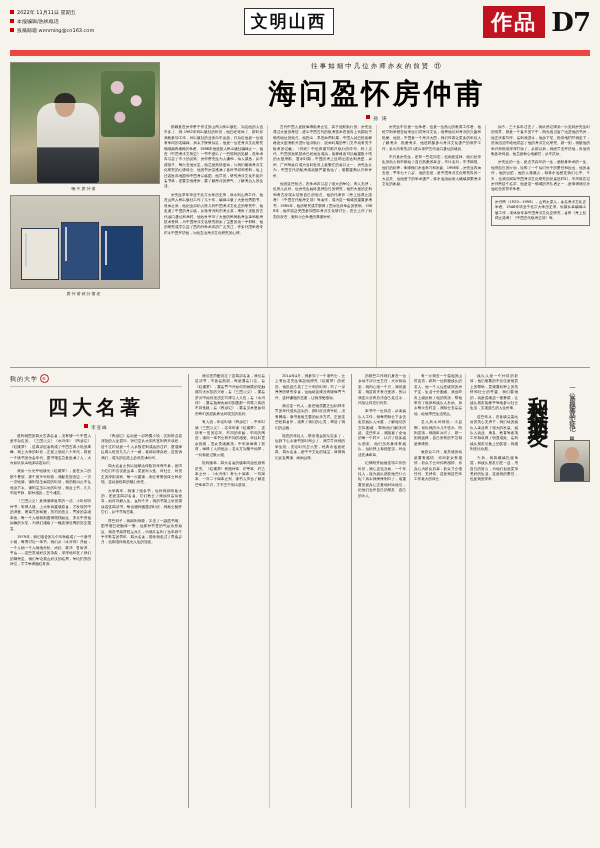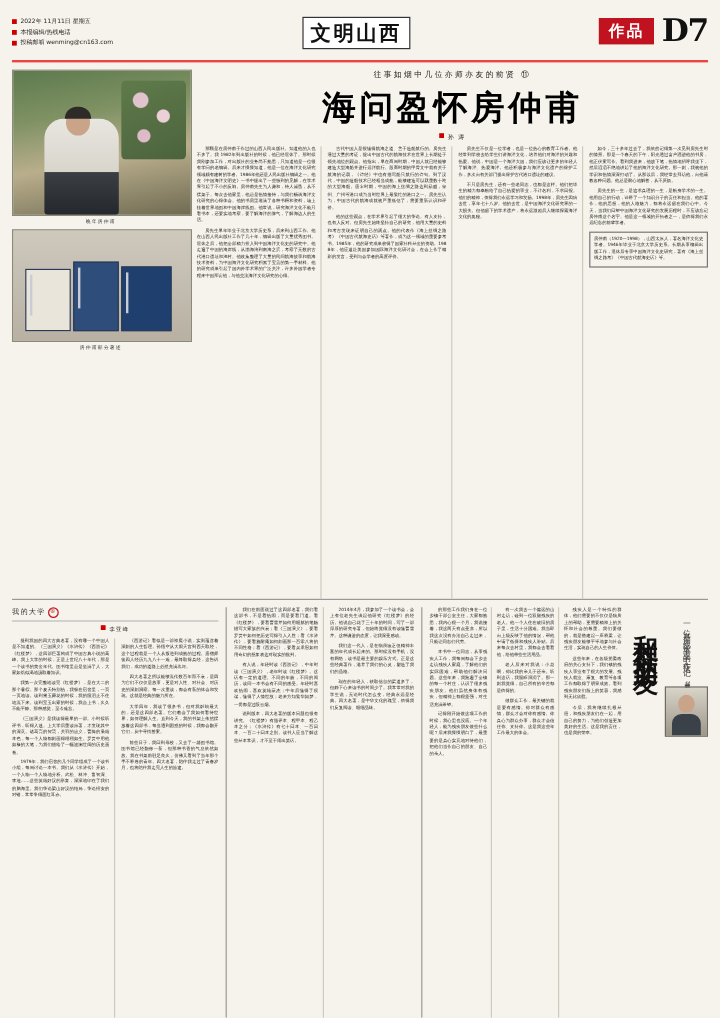--- a/index.html
+++ b/index.html
@@ -13,37 +13,37 @@
   }
   .page{
     position:relative;
     width:600px;height:848px;
     background:#f6f3ec;
     box-sizing:border-box;
     padding:6px 10px;
   }
   
   .masthead{
-    display:flex;align-items:center;justify-content:space-between;
-    border-bottom:2px solid #ef4444;
+    display:flex;align-items:flex-start;justify-content:space-between;
+    border-bottom:6px solid #ef4444;
     padding-bottom:4px;
     height:40px;
   }
   .mh-left{font-size:5px;line-height:8px;color:#222;padding-top:2px;}
   .mh-left .row{display:flex;align-items:center;gap:3px;margin-bottom:1px;}
   .mh-left .sq{display:inline-block;width:4px;height:4px;background:#c00;}
   .mh-center{display:flex;align-items:center;gap:6px;padding-top:2px;}
   .mh-logo{
     font-family:"DejaVu Serif","Liberation Serif",serif;
     font-size:17px;font-weight:bold;letter-spacing:2px;
     border:1px solid #333;padding:1px 6px;background:#fff;
   }
   .mh-right{display:flex;align-items:center;gap:6px;}
   .mh-badge{
-    background:#c1121f;color:#fff;font-weight:bold;font-size:13px;
+    background:#c1121f;color:#fff;font-weight:bold;font-size:21px;
     padding:2px 8px;letter-spacing:2px;
     font-family:"DejaVu Serif","Liberation Serif",serif;
   }
   .mh-page{
     font-size:26px;font-weight:bold;letter-spacing:-1px;
     font-family:"DejaVu Serif","Liberation Serif",serif;
   }
   
   .vtext{
     font-size:3.6px;
@@ -52,21 +52,21 @@
     color:#1a1a1a;
     word-break:break-all;
     font-family:"DejaVu Sans","Liberation Sans",sans-serif;
   }
   .vtext p{margin:0 0 3px 0;text-indent:7px;}
   
   .top-article{
     display:flex;
     gap:6px;
     padding-top:6px;
-    height:448px;
+    height:312px;
     box-sizing:border-box;
     border-bottom:1px solid #999;
   }
   .photo-col{width:148px;flex:0 0 148px;}
   .photo-main{
     width:148px;height:120px;
     background:linear-gradient(170deg,#5d7a4e 0%,#7e9163 30%,#b9ae8c 60%,#6f6a52 100%);
     position:relative;overflow:hidden;border:1px solid #8a8a7a;
   }
   .photo-main .person{
@@ -265,20 +265,21 @@
       </div>
     </div>
   </div>
 
   <div class="bottom">
 
     <div class="b-col b-left">
       <div class="series-tag">
         <span>我的大学</span><span class="circ">⑥</span>
       </div>
+      <div class="title2">四大名著</div>
       <div class="byline2">
         <span class="sq"></span><span>李亚峰</span>
       </div>
       <div class="cols2">
         <div class="vtext">
           <p>提到我国的四大古典名著，没有哪一个中国人是不知道的。《三国演义》《水浒传》《西游记》《红楼梦》，这四部巨著构成了中国古典小说的高峰。我上大学的时候，正是上世纪八十年代，那是一个读书的黄金年代。图书馆里总是坐满了人，大家如饥似渴地汲取着知识。</p>
           <p>我第一次完整地读完《红楼梦》，是在大二的那个暑假。那个夏天特别热，我躲在宿舍里，一页一页地读。读到黛玉葬花的时候，我的眼泪止不住地流下来。读到宝玉出家的时候，我合上书，久久不能平静。那种感觉，至今难忘。</p>
           <p>《三国演义》是我读得最早的一部。小时候听评书，听得入迷。上大学后重读原著，才发现其中的深意。诸葛亮的智慧，关羽的忠义，曹操的枭雄本色，每一个人物都刻画得栩栩如生。罗贯中用他如椽的大笔，为我们描绘了一幅波澜壮阔的历史画卷。</p>
           <p>1979年，我们宿舍的几个同学组成了一个读书小组，每周讨论一本书。我们从《水浒传》开始，一个人物一个人物地分析。武松、林冲、鲁智深、李逵……这些英雄好汉的形象，深深地印在了我们的脑海里。我们争论梁山好汉的结局，争论招安的对错，常常争得面红耳赤。</p>
         </div>

